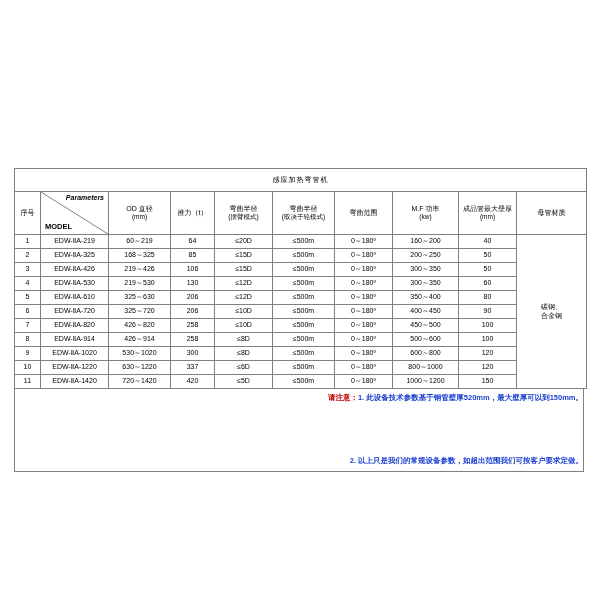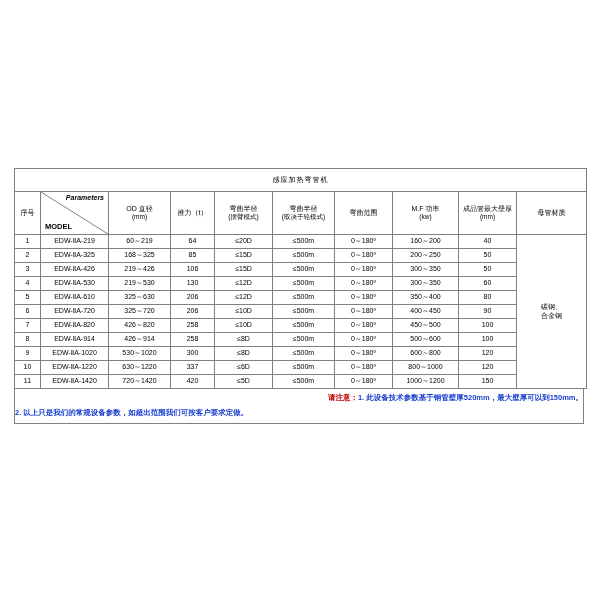--- a/index.html
+++ b/index.html
@@ -99,24 +99,25 @@
   }
   .note-line {
     color: #1a3fd0;
     font-weight: bold;
     font-size: 7.5px;
     padding: 4px 0 3px 0;
     text-align: right;
     padding-left: 6px;
   }
   .note-line.second {
-    text-align: left;
+    text-align: right;
     padding-left: 0;
     padding-top: 2px;
     padding-bottom: 5px;
+    margin-top: 48px;
   }
   .note-line .lead {
     color: #c00000;
   }
 </style>
 </head>
 <body>
 
 <div id="sheet">
   <table class="spec">

